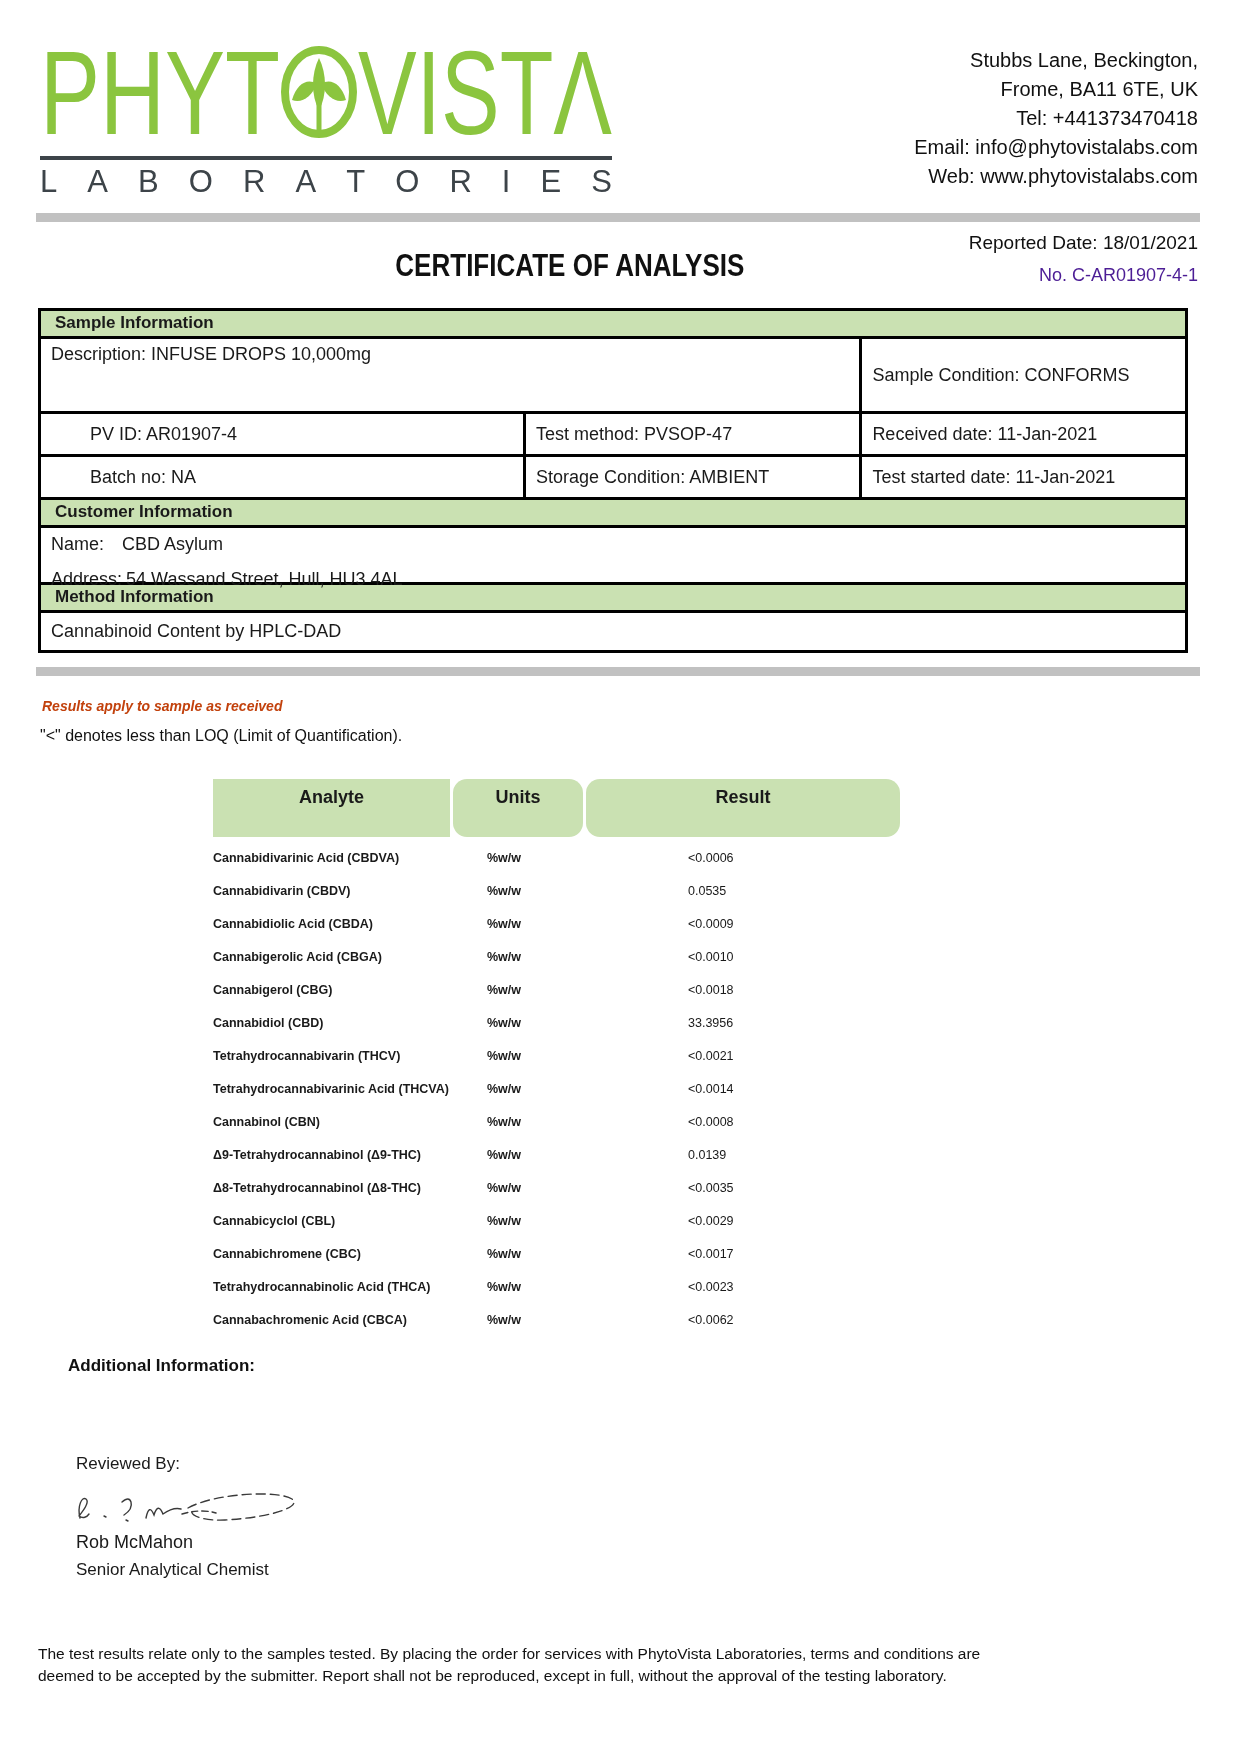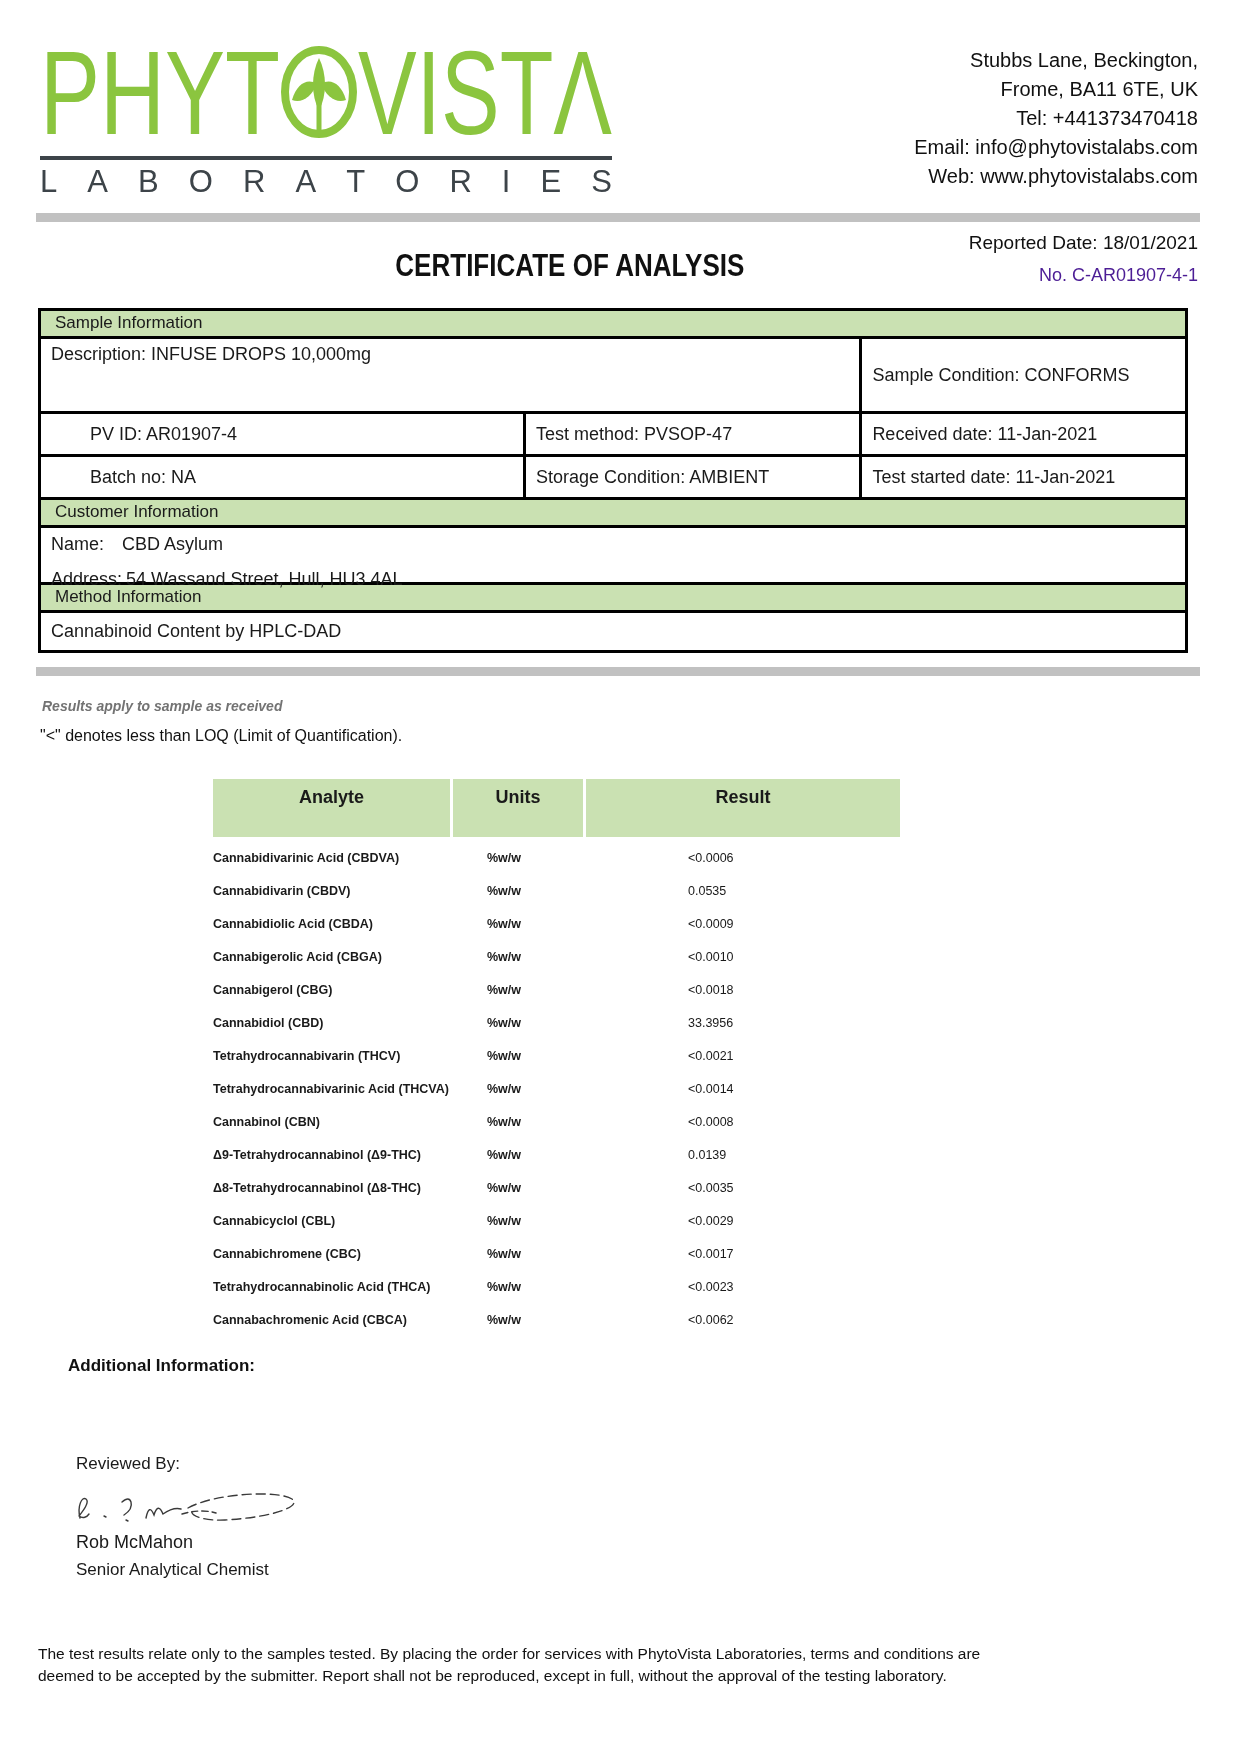--- a/index.html
+++ b/index.html
@@ -21,46 +21,46 @@
   .title-block{position:relative;height:86px;}
   .title-center{position:absolute;left:0;top:26px;width:1140px;text-align:center;}
   .title-text{display:inline-block;font-size:31px;font-weight:bold;color:#111;
               transform:scaleX(0.84);letter-spacing:0;}
   .report-meta{position:absolute;right:42px;top:10px;text-align:right;}
   .report-meta .l1{font-size:19px;color:#111;}
   .report-meta .l2{font-size:18px;color:#4c1d95;margin-top:11px;}
 
   
   .info{margin:0 52px 0 38px;font-size:18px;}
-  .sec-head{background:#cae1b2;border:3px solid #000;font-weight:normal;font-size:17px;
+  .sec-head{background:#cae1b2;border:3px solid #000;font-weight:bold;font-size:17px;
             padding:2px 8px 3px 14px;line-height:20px;}
   .irow{border:3px solid #000;margin-top:-3px;display:grid;background:#fff;}
   .r-desc{grid-template-columns:71.8% 28.2%;height:72px;}
   .r-desc .cell-left{padding:5px 10px;border-right:3px solid #000;}
   .r-desc .cell-right{display:flex;align-items:center;padding:0 10px;}
   .r-three{grid-template-columns:42.4% 29.4% 28.2%;height:40px;}
   .r-three .c1{display:flex;align-items:center;padding:0 10px;border-right:3px solid #000;margin-left:39px;}
   .r-three .c2{display:flex;align-items:center;padding:0 10px;border-right:3px solid #000;}
   .r-three .c3{display:flex;align-items:center;padding:0 10px;}
   .r-cust{grid-template-columns:100%;height:60px;padding:6px 10px;box-sizing:border-box;}
   .r-cust .line{display:flex;gap:18px;}
   .r-cust .line2{margin-top:14px;display:flex;gap:4px;}
   .r-method{grid-template-columns:100%;height:37px;}
   .r-method .c1{display:flex;align-items:center;padding:0 10px;}
 
   
-  .note-italic{margin:22px 0 0 42px;font-size:14px;font-weight:bold;font-style:italic;color:#737373;}
+  .note-italic{margin:22px 0 0 42px;font-size:14px;font-weight:bold;font-style:italic;color:#c2410c;}
   .note-loq{margin:13px 0 0 40px;font-size:16px;color:#111;}
 
   
   .results{margin:34px 0 0 213px;width:687px;}
   .res-head{display:grid;grid-template-columns:237px 133px 317px;}
   .res-head .hc{background:#cae1b2;height:58px;box-sizing:border-box;padding-top:8px;
                 text-align:center;font-size:18px;font-weight:bold;}
-  .res-head .hc + .hc{margin-left:3px;}
+  .res-head .hc + .hc{margin-left:3px;border-radius:14px;}
   .res-body{margin-top:4px;}
   .res-row{display:grid;grid-template-columns:237px 133px 317px;height:33px;align-items:center;}
   .res-row .a{font-size:12.5px;font-weight:bold;}
   .res-row .u{font-size:12.5px;font-weight:bold;padding-left:37px;}
   .res-row .r{font-size:12.5px;padding-left:105px;}
 
   .additional{margin:20px 0 0 68px;font-size:17px;font-weight:bold;color:#111;}
 
   
   .sig{margin:78px 0 0 76px;}

